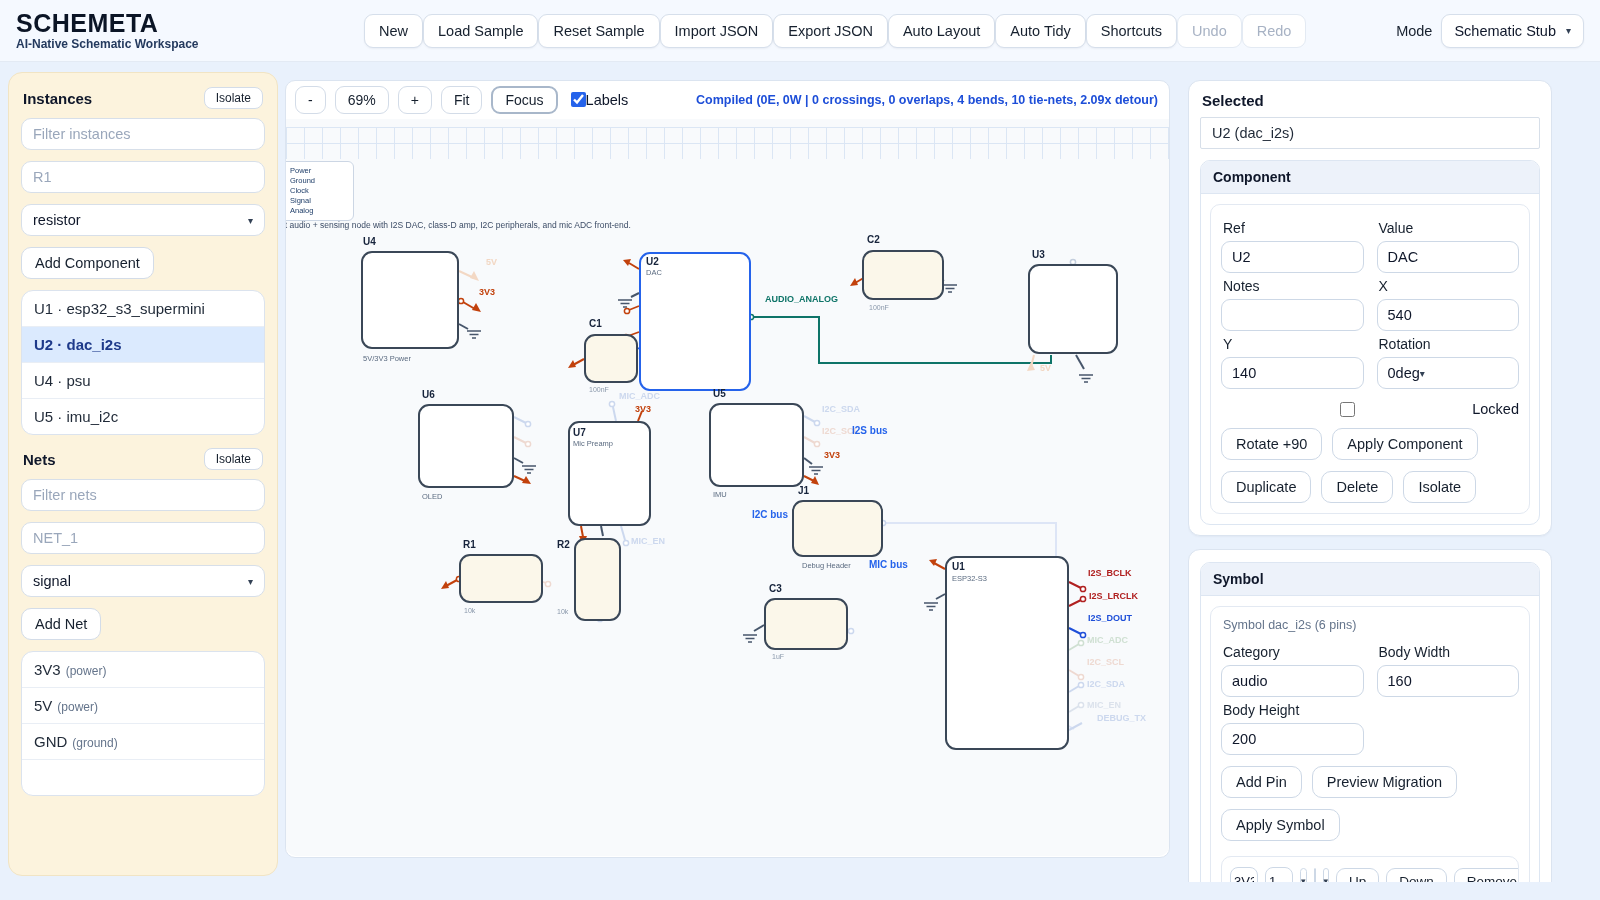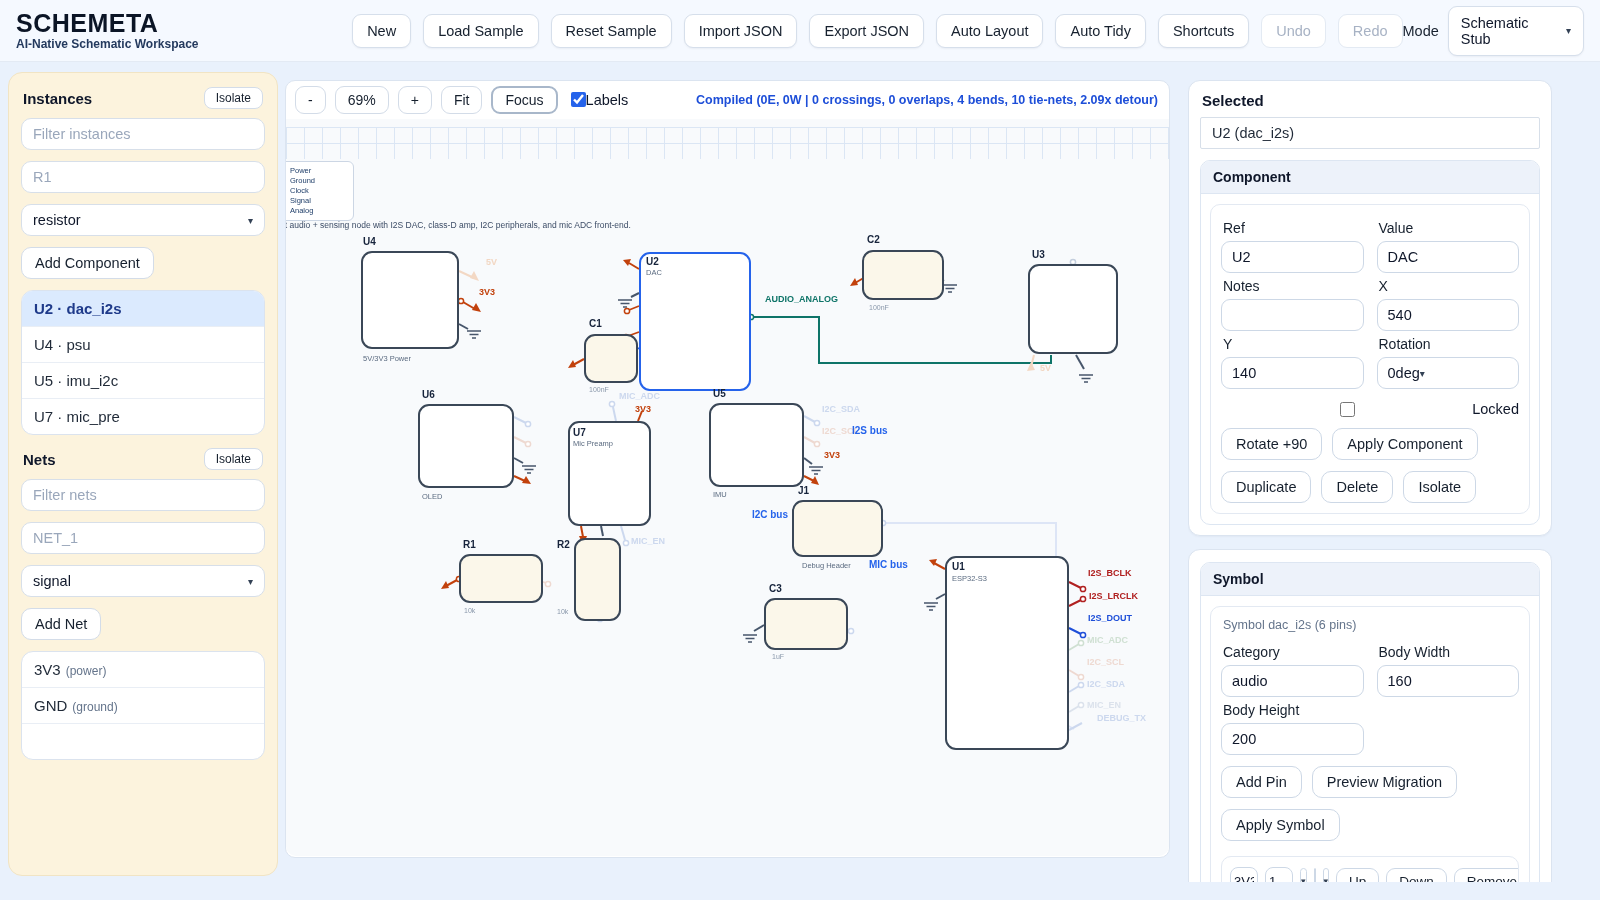--- a/index.html
+++ b/index.html
@@ -2,21 +2,21 @@
 <html><head>
 <meta charset="utf-8">
 <style>
   html,body{margin:0;padding:0}
   body{width:1600px;height:900px;background:#e9f1fc;font-family:"Liberation Sans",sans-serif;color:#0f172a;position:relative;overflow:hidden}
   
   .header{position:absolute;top:0;left:0;width:1600px;height:62px;background:#f5f9ff;border-bottom:1px solid #e3eaf4;display:flex;align-items:center;padding:0 16px;box-sizing:border-box}
   .brand{width:348px}
   .brand .t{font-size:25px;font-weight:800;letter-spacing:.5px;color:#0b1526;line-height:26px}
   .brand .s{font-size:12px;font-weight:bold;color:#243a5e;margin-top:1px}
-  .hbtns{display:flex;gap:12px;align-items:center}
+  .hbtns{display:flex;gap:0;align-items:center}
   .hbtn{background:#fff;border:1px solid #d6dfeb;border-radius:9px;padding:8px 14px;font-size:14.5px;color:#16202e;box-shadow:0 1px 2px rgba(15,23,42,.05);white-space:nowrap}
   .hbtn.disabled{color:#a7b2c4;border-color:#e3eaf3;box-shadow:none}
   .modewrap{margin-left:auto;display:flex;align-items:center;gap:9px}
   .mode-label{font-size:14.5px;color:#16202e}
   .hselect{background:#fff;border:1px solid #d6dfeb;border-radius:9px;padding:8px 12px;font-size:14.5px;display:flex;gap:10px;align-items:center;box-shadow:0 1px 2px rgba(15,23,42,.05)}
   .chev{font-size:10px;color:#334155}
   
   .left{position:absolute;left:8px;top:72px;width:270px;height:804px;background:#fcf3dd;border:1px solid #f1e4c4;border-radius:14px;padding:10px 12px;box-sizing:border-box;overflow:hidden}
   .panel-head{display:flex;align-items:center;justify-content:space-between;margin:4px 2px 9px}
   .panel-title{font-weight:bold;font-size:15px}
@@ -118,38 +118,39 @@
     <button class="mini-btn">Isolate</button>
   </div>
   <input class="tinput" placeholder="Filter instances" style="">
   <input class="tinput" placeholder="R1" style="">
   <div class="tselect">
     <span>resistor</span>
     <span class="chev">▾</span>
   </div>
   <button class="add-btn">Add Component</button>
   <div class="list-card">
+    <div class="list-item">U1 · esp32_s3_supermini</div>
     <div class="list-item selected">U2 · dac_i2s</div>
     <div class="list-item">U4 · psu</div>
     <div class="list-item">U5 · imu_i2c</div>
-    <div class="list-item">U7 · mic_pre</div>
   </div>
   <div class="panel-head">
     <span class="panel-title">Nets</span>
     <button class="mini-btn">Isolate</button>
   </div>
   <input class="tinput" placeholder="Filter nets" style="">
   <input class="tinput" placeholder="NET_1" style="">
   <div class="tselect">
     <span>signal</span>
     <span class="chev">▾</span>
   </div>
   <button class="add-btn">Add Net</button>
   <div class="list-card">
     <div class="list-item"><span>3V3</span><span class="net-kind">(power)</span></div>
+    <div class="list-item"><span>5V</span><span class="net-kind">(power)</span></div>
     <div class="list-item"><span>GND</span><span class="net-kind">(ground)</span></div>
     <div class="list-item"></div>
   </div>
 </div>
 
 <div class="center">
   <div class="cnv-toolbar">
     <button class="cbtn">-</button>
     <button class="cbtn">69%</button>
     <button class="cbtn">+</button>

